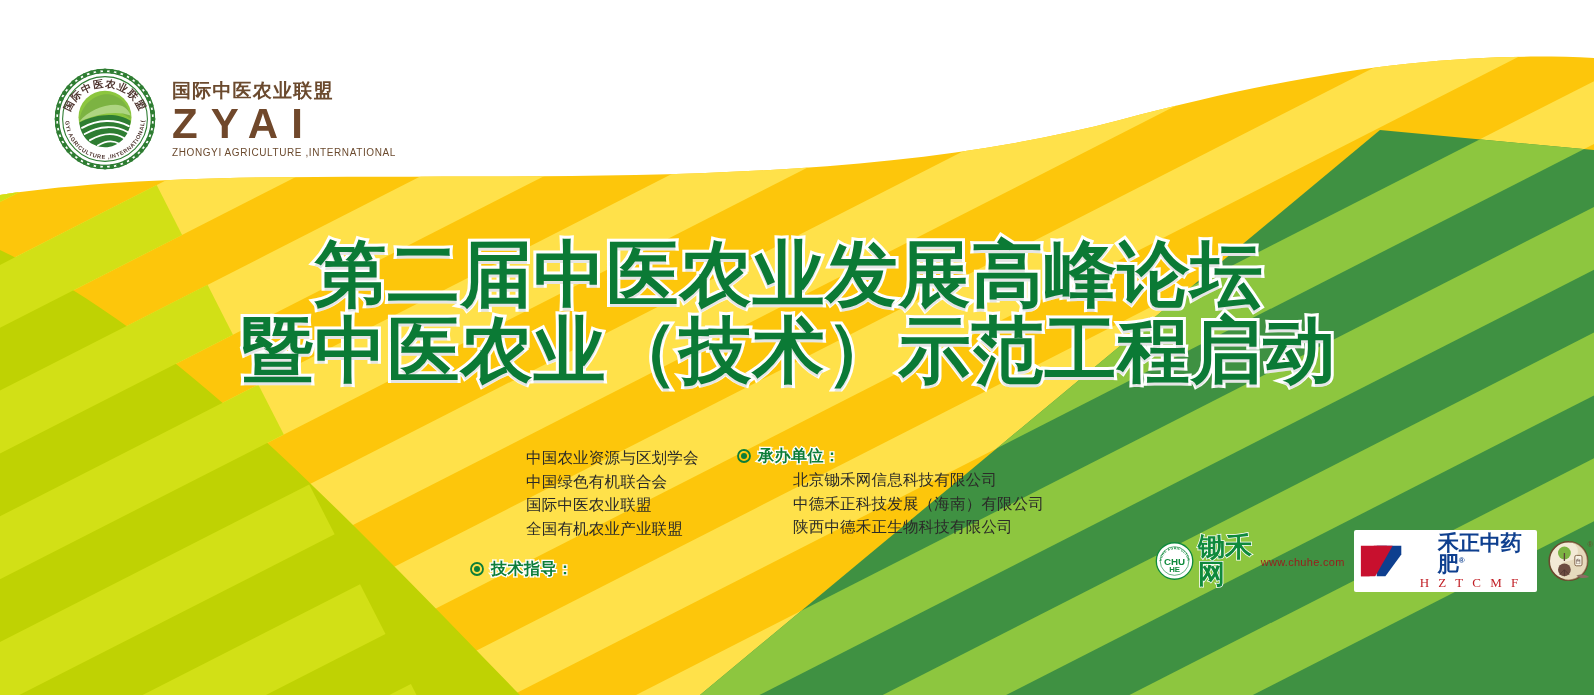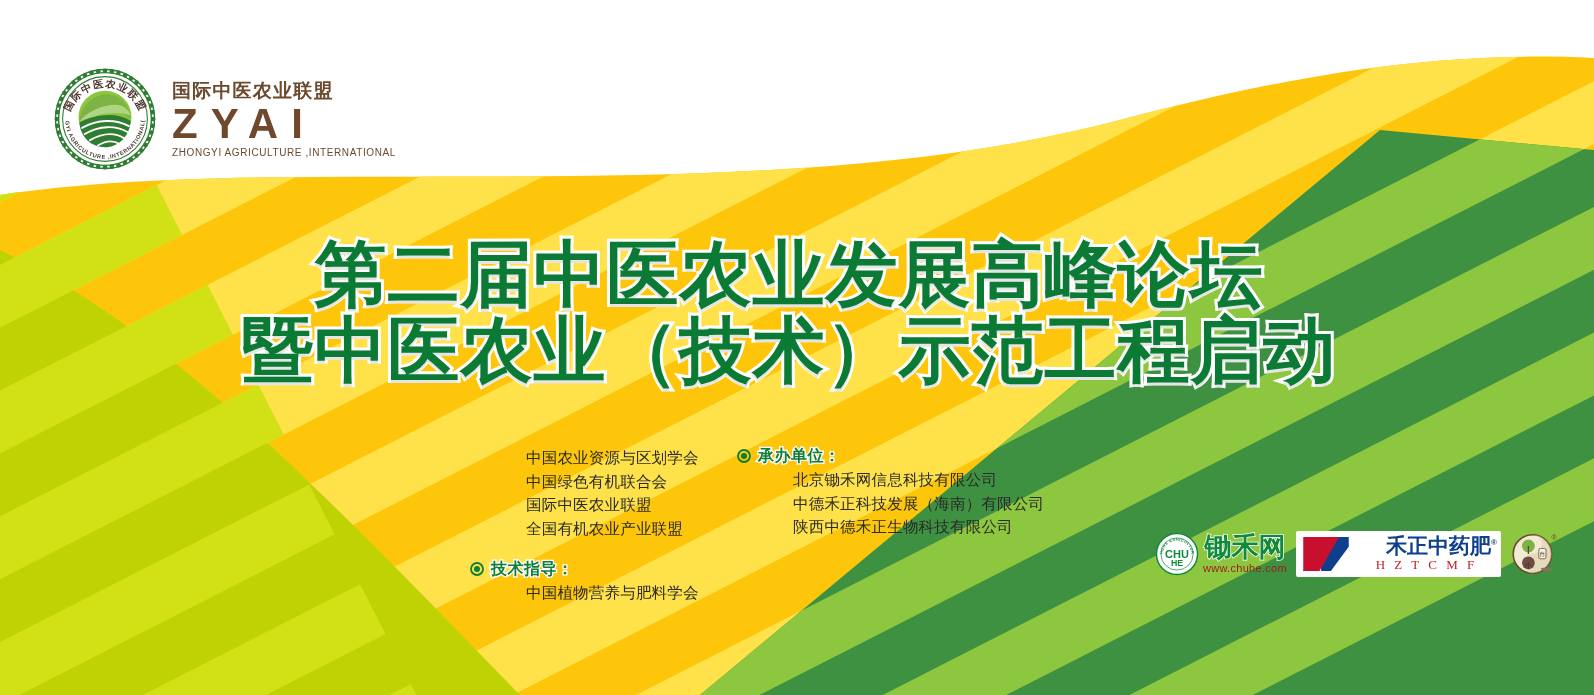--- a/index.html
+++ b/index.html
@@ -94,21 +94,21 @@
 
   
   #sponsors {
     position:absolute; left:1155px; top:530px;
     display:flex; align-items:center; gap:9px; z-index:5;
   }
   .sponsor { display:flex; align-items:center; }
 
   
   .chuhe-wrap { display:flex; align-items:center; gap:4px; }
-  .chuhe-text { display:flex; flex-direction:column; align-items:center; }
+  .chuhe-text { display:flex; flex-direction:row; align-items:center; }
   .chuhe-cn {
     font-size:27px; font-weight:bold; color:#0f8a3c;
     letter-spacing:0px; line-height:1;
     -webkit-text-stroke:1.5px #ffffff; paint-order:stroke fill;
   }
   .chuhe-url {
     font-size:11px; color:#9b1c1c; letter-spacing:0.3px;
     margin-top:1px;
   }
 
@@ -351,23 +351,20 @@
       </div>
 
       <div class="credit-group">
         <div class="credit-head">
           <svg class="bullet-icon" width="14" height="14" viewBox="0 0 14 14">
             <circle cx="7" cy="7" r="6" fill="none" stroke="#0d7d38" stroke-width="1.8"></circle>
             <circle cx="7" cy="7" r="3" fill="#0d7d38"></circle>
           </svg>
           <span>技术指导：</span>
         </div>
-        <ul class="credit-list">
-          <li>中国植物营养与肥料学会</li>
-        </ul>
       </div>
 
     </div>
 
     <div class="credit-col right">
 
       <div class="credit-group">
         <div class="credit-head">
           <svg class="bullet-icon" width="14" height="14" viewBox="0 0 14 14">
             <circle cx="7" cy="7" r="6" fill="none" stroke="#0d7d38" stroke-width="1.8"></circle>

